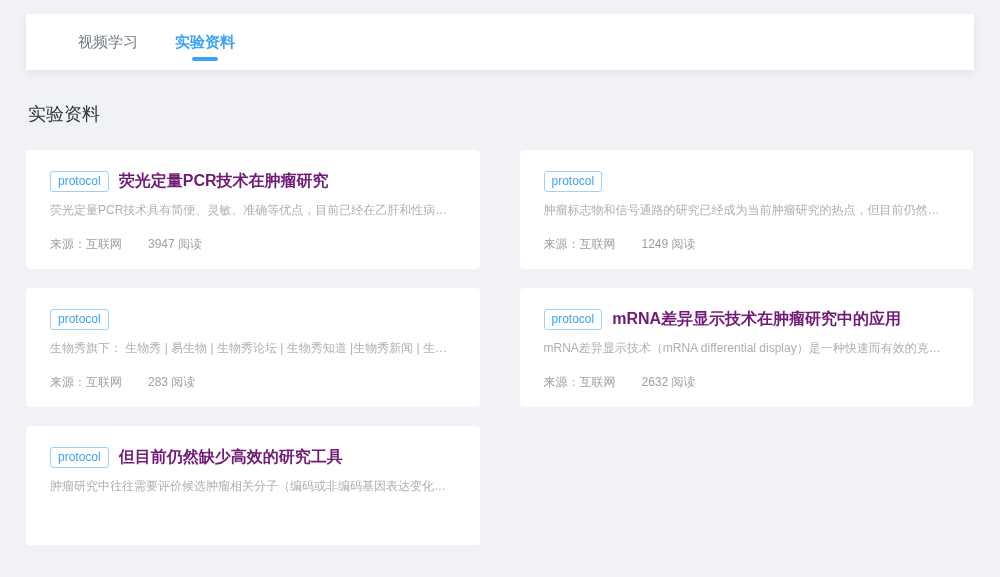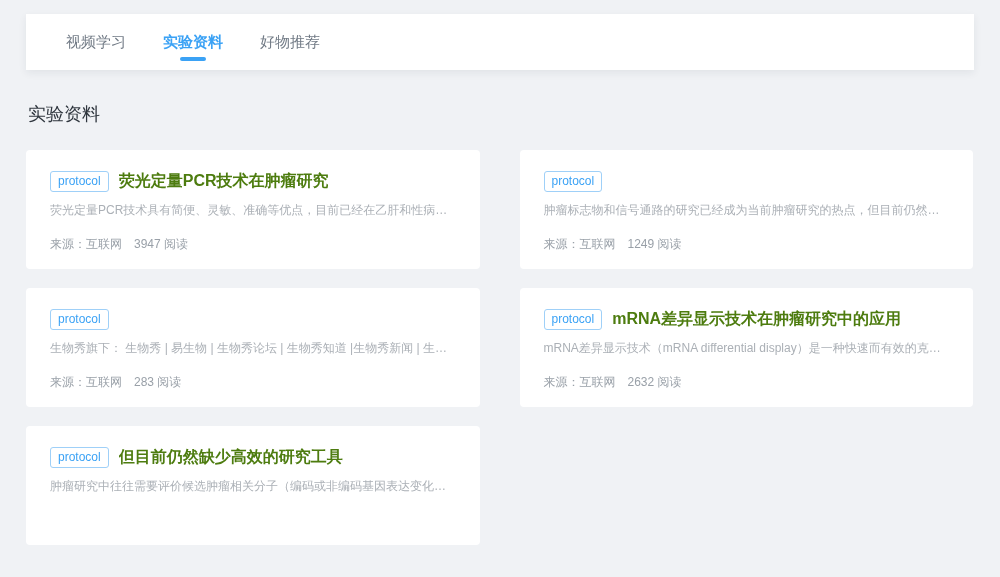--- a/index.html
+++ b/index.html
@@ -14,21 +14,21 @@
     background:var(--page-bg);
     font-family:"Liberation Sans","DejaVu Sans",sans-serif;
   }
   .tabbar{
     position:absolute;left:26px;top:14px;width:948px;height:56px;
     background:var(--card-bg);
     box-shadow:0 3px 8px rgba(31,45,61,.07);
   }
   .tabs{
     display:flex;align-items:center;height:100%;
-    padding-left:40px;gap:37px;
+    padding-left:52px;gap:37px;
   }
   .tab{
     position:relative;height:100%;display:flex;align-items:center;
     font-size:15px;color:#727b86;cursor:pointer;white-space:nowrap;
   }
   .tab.active{color:var(--accent);font-weight:bold;}
   .tab.active::after{
     content:"";position:absolute;left:50%;transform:translateX(-50%);
     bottom:9px;width:26px;height:4px;border-radius:2px;background:var(--accent);
   }
@@ -44,40 +44,39 @@
     background:var(--card-bg);border-radius:4px;height:119px;
     padding:21px 24px 0;cursor:pointer;overflow:hidden;
   }
   .card-head{display:flex;align-items:center;gap:10px;}
   .badge{
     flex:none;font-size:12px;color:var(--accent);
     border:1px solid #9fd0f8;border-radius:3px;
     padding:1px 7px 2px;line-height:1.35;background:#fff;
   }
   .title{
-    margin:0;font-size:16px;font-weight:bold;color:#4d7c0f;
+    margin:0;font-size:16px;font-weight:bold;color:#701a75;
     white-space:nowrap;overflow:hidden;text-overflow:ellipsis;
   }
   .desc{
     margin:10px 0 0;font-size:12px;color:#abb0b6;line-height:1.4;
     white-space:nowrap;overflow:hidden;text-overflow:ellipsis;
   }
   .meta{
-    margin-top:17px;display:flex;gap:12px;
+    margin-top:17px;display:flex;gap:26px;
     font-size:12px;color:#99a0a8;
   }
 </style>
 </head>
 <body>
 
 <header class="tabbar">
   <nav class="tabs">
     <div class="tab">视频学习</div>
     <div class="tab active">实验资料</div>
-    <div class="tab">好物推荐</div>
   </nav>
 </header>
 
 <h2 class="section-title">实验资料</h2>
 
 <main class="grid">
   <article class="card">
     <div class="card-head">
       <span class="badge">protocol</span>
       <h3 class="title">荧光定量PCR技术在肿瘤研究</h3>

